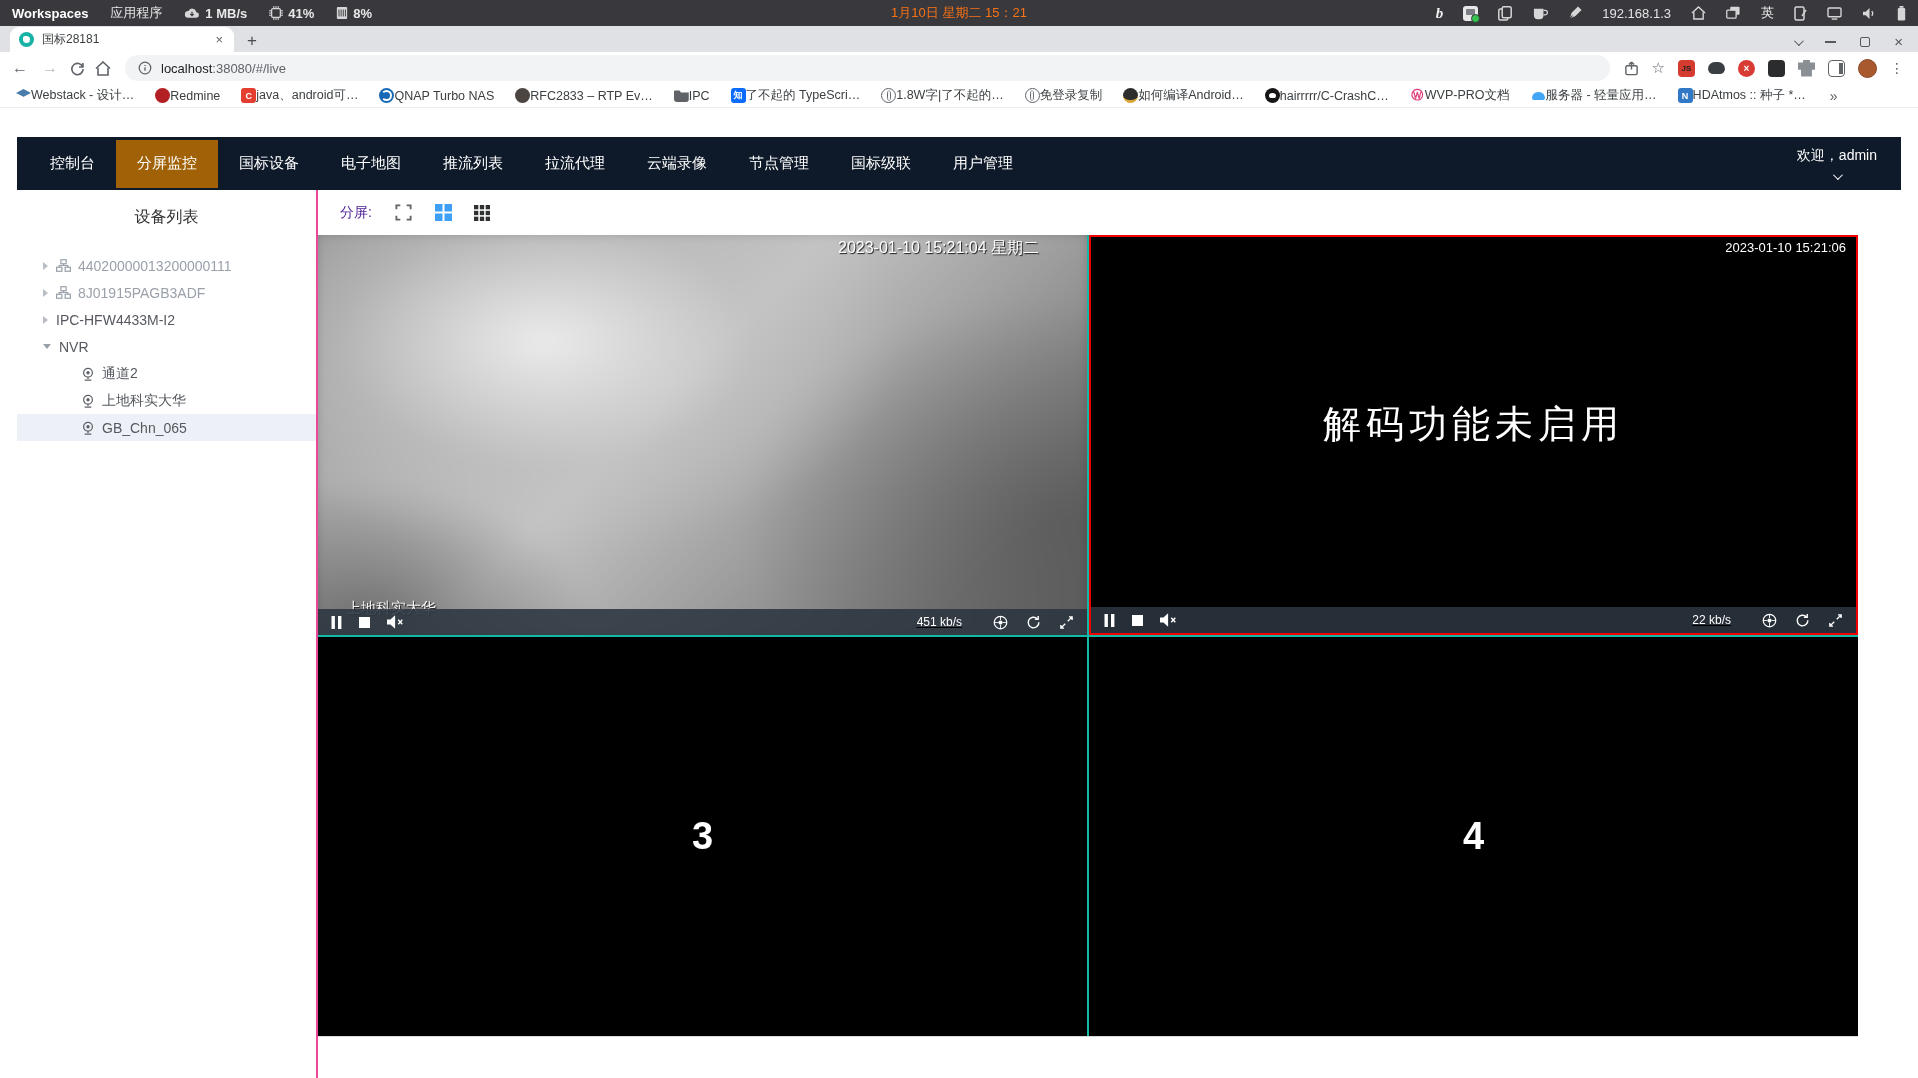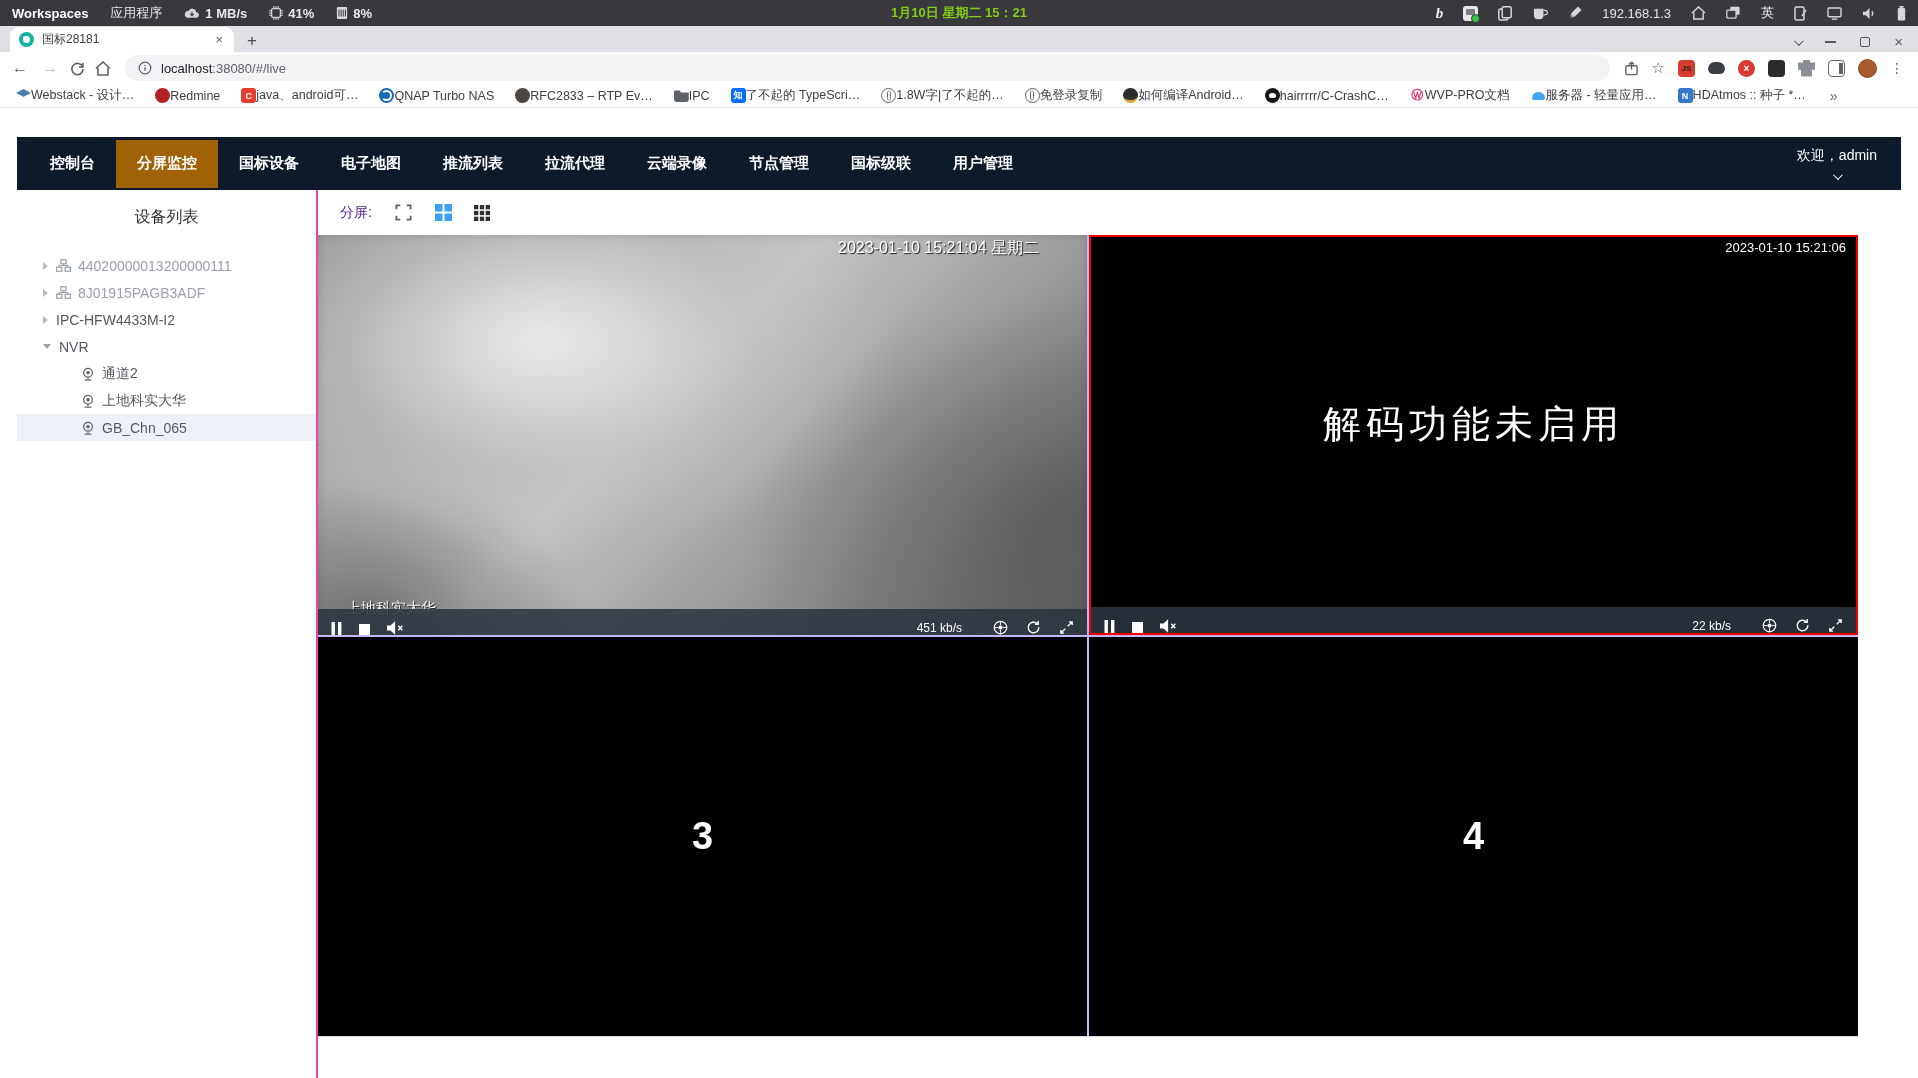--- a/index.html
+++ b/index.html
@@ -5,21 +5,21 @@
   * { margin:0; padding:0; box-sizing:border-box; }
   body { font-family:"Liberation Sans","DejaVu Sans",sans-serif; }
   .screen { width:1918px; height:1078px; background:#fff; position:relative; overflow:hidden; }
 
   
   .gnome-bar { height:26px; background:#38383d; color:#e4e4e6; display:flex; align-items:center;
     font-size:13px; padding:0 12px; position:relative; }
   .gb-left { display:flex; align-items:center; gap:22px; }
   .gb-left .ws { font-weight:700; color:#fff; }
   .gb-stat { display:flex; align-items:center; gap:5px; font-weight:700; color:#e9e9ea; }
-  .gb-clock { position:absolute; left:50%; transform:translateX(-50%); font-weight:700; color:#84cc16; }
+  .gb-clock { position:absolute; left:50%; transform:translateX(-50%); font-weight:400; color:#f97316; }
   .gb-right { margin-left:auto; display:flex; align-items:center; gap:20px; }
   .gb-right svg, .gb-left svg { display:block; }
   .bing-b { font-family:"Liberation Serif","DejaVu Serif",serif; font-style:italic; font-weight:700; font-size:15px; color:#f0f0f0; }
   .appdot { position:relative; width:15px; height:15px; background:#e8e8ea; border-radius:3px; }
   .appdot::before { content:""; position:absolute; left:3px; top:3px; width:9px; height:6px; background:#7d7d85; border-radius:1px; }
   .appdot::after { content:""; position:absolute; right:-2px; bottom:-2px; width:7px; height:7px; background:#35c24d; border-radius:50%; border:1px solid #38383d; }
   .ime { font-size:13px; color:#f0f0f0; }
 
   
   .tabstrip { height:26px; background:#dfe1e5; display:flex; align-items:flex-end; padding-left:10px; }
@@ -77,60 +77,60 @@
   .bm-github::after { content:""; width:7px; height:5px; background:#fff; border-radius:50% 50% 40% 40%; }
   .bm-wvp { background:#fff; color:#e0407c; font-size:12px; font-weight:700; }
   .bm-cloud { background:#fff; } .bm-cloud::after { content:""; width:13px; height:8px; background:#42a5f5; border-radius:6px 6px 2px 2px; }
   .bm-natm { background:#3178c6; }
   .bm-more { color:#5f6368; font-size:14px; margin-left:3px; }
 
   
   .page { height:970px; background:#fff; padding:0 17px; }
   .page-gap { height:29px; }
   .appnav { height:53px; background:#0e1a29; display:flex; align-items:center; color:#fff; font-size:15px; padding-left:12px; }
-  .nav-tab { padding:0 21px; height:48px; display:flex; align-items:center; cursor:pointer;font-weight:bold; }
+  .nav-tab { padding:0 21px; height:48px; display:flex; align-items:center; cursor:pointer; }
   .nav-tab.active { background:#a16207; }
   .nav-right { margin-left:auto; display:flex; align-items:center; gap:8px; padding-right:24px; font-size:14px;flex-direction:column; }
   .nav-caret { width:7px; height:7px; border-right:1.4px solid #fff; border-bottom:1.4px solid #fff; transform:rotate(45deg) translateY(-2px); }
 
   .appbody { display:flex; height:888px; }
   .sidebar { width:301px; background:#fff; border-right:2px solid #ec4899; flex:none; }
   .sb-title { text-align:center; font-size:16px; color:#303133; padding:17px 0 12px; }
   .tree { margin-top:12px; font-size:14px; color:#55595f;text-align:right; }
   .trow { height:27px; display:flex; align-items:center; gap:7px; padding-left:26px; cursor:pointer; }
   .trow.child { padding-left:64px; }
   .trow.selected { background:#edf1f7; }
   .trow.muted { color:#9aa1aa; }
   .caret-r { width:0; height:0; border-top:4px solid transparent; border-bottom:4px solid transparent; border-left:5px solid #b9bec6; margin-right:1px; }
   .caret-d { width:0; height:0; border-left:4px solid transparent; border-right:4px solid transparent; border-top:5px solid #9aa0a8; margin-right:1px; }
 
   .main { flex:1; }
   .split-bar { height:45px; display:flex; align-items:center; gap:22px; padding-left:22px; font-size:14px; color:#4c1d95; }
   .split-ic { display:flex; align-items:center; cursor:pointer; }
 
-  .videogrid { width:1540px; height:801px; background:#c4b5fd; display:grid;
+  .videogrid { width:1540px; height:801px; background:#14b8a6; display:grid;
     grid-template-columns:769px 769px; grid-template-rows:400px 399px; gap:2px;
     box-shadow:0 1px 0 #d8dbe0; }
   .cell { position:relative; background:#000; overflow:hidden; }
   .cell.sel { border:2px solid #f20000; }
   .vid1-bg { position:absolute; inset:-12px; filter:blur(9px);
     background:
       radial-gradient(58% 64% at 30% 28%, rgba(238,238,238,.95), rgba(195,195,195,.55) 45%, rgba(150,150,150,0) 78%),
       radial-gradient(40% 50% at 8% 96%, rgba(40,40,40,.55), rgba(60,60,60,0) 70%),
       radial-gradient(55% 70% at 96% 70%, rgba(75,75,75,.55), rgba(90,90,90,0) 75%),
       linear-gradient(135deg,#909090 0%,#b0b0b0 28%,#c4c4c4 44%,#9e9e9e 64%,#737373 86%,#5f5f5f 100%); }
   .osd-ts1 { position:absolute; top:3px; right:48px; color:#fff; font-size:16px; text-shadow:1px 1px 1px rgba(0,0,0,.85); }
   .osd-ts2 { position:absolute; top:3px; right:10px; color:#fff; font-size:13px; text-shadow:1px 1px 1px rgba(0,0,0,.85); }
   .osd-name { position:absolute; bottom:17px; left:28px; color:rgba(255,255,255,.92); font-size:15px; text-shadow:1px 1px 1px rgba(0,0,0,.8); }
   .decode-msg { position:absolute; top:41%; left:0; right:0; text-align:center; color:#fff; font-size:38px; letter-spacing:5px; }
   .cell-num { position:absolute; inset:0; display:flex; align-items:center; justify-content:center;
     color:#fff; font-size:38px; font-weight:700; }
 
   .ctrl { position:absolute; left:0; right:0; bottom:0; height:26px; background:rgba(43,52,64,.88);
-    display:flex; align-items:flex-end; gap:17px; padding:0 13px; }
+    display:flex; align-items:center; gap:17px; padding:0 13px;text-decoration:underline; }
   .ctrl svg { display:block; }
   .bitrate { margin-left:auto; color:#fff; font-size:12px; }
   .ctrl .rt { display:flex; align-items:center; gap:18px; margin-left:14px; }
 </style>
 </head>
 <body>
 
 <div class="screen">
 
   <header class="gnome-bar">

